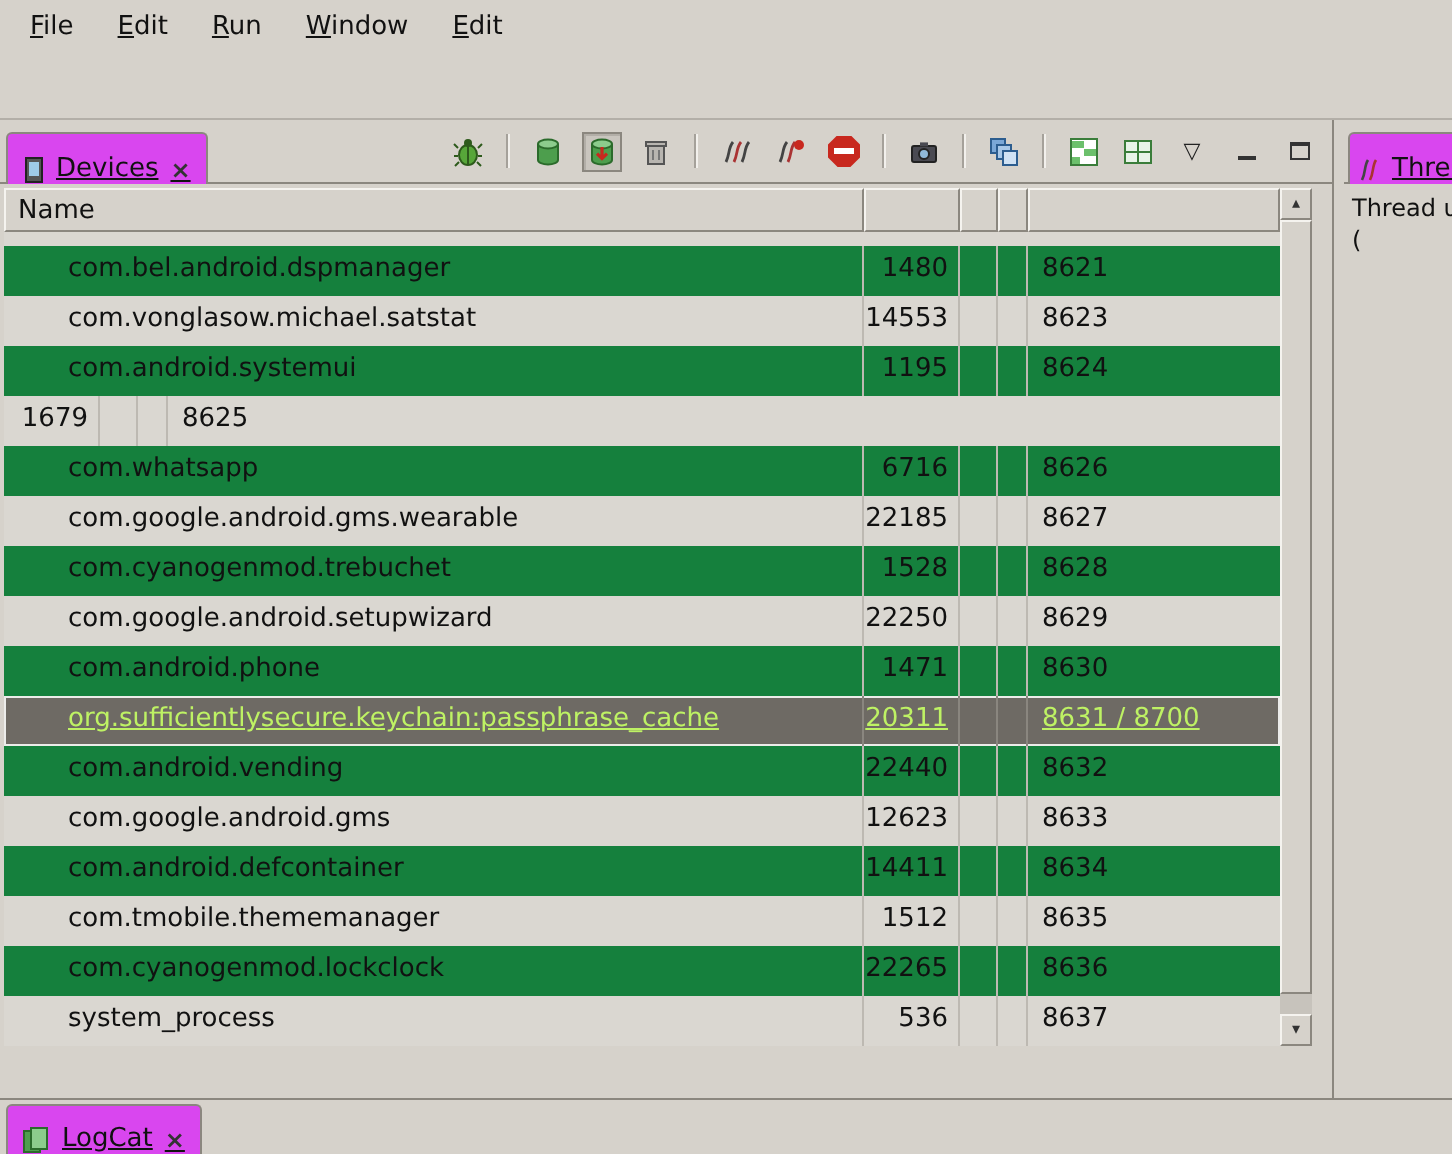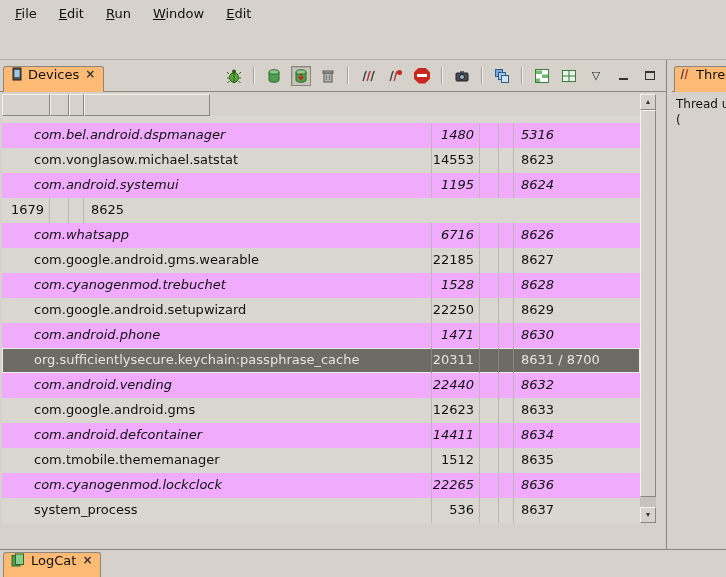--- a/index.html
+++ b/index.html
@@ -21,23 +21,23 @@
                    background:#d6d2cb; border-bottom:1px solid #b3afa8; }
 
   
   #main { position:absolute; left:0; top:60px; width:726px; height:489px; }
 
   #devices-panel { position:absolute; left:0; top:0; width:667px; height:489px;
                    background:#d6d2cb; border-right:1px solid #8b877f; }
 
   .tabbar { position:absolute; left:0; top:2px; width:100%; height:30px;
             border-bottom:1px solid #8b877f; display:flex; align-items:center; }
-  .tab { display:flex; align-items:flex-start; height:26px; margin-left:3px; padding:0 7px;
-         background:#fdba74; border:1px solid #8b877f; border-bottom:none;
-         border-radius:3px 3px 0 0; position:relative; top:2px; white-space:nowrap; }
+  .tab { display:flex; align-items:flex-end; height:26px; margin-left:3px; padding:0 7px;
+         background:#d946ef; border:1px solid #8b877f; border-bottom:none;
+         border-radius:3px 3px 0 0; position:relative; top:2px; white-space:nowrap;text-decoration:underline; }
   .tab .tab-label { margin:0 5px 0 5px; }
   .tab .tab-close { font-weight:bold; font-size:12px; color:#333; padding:0 1px; cursor:default; }
 
   
   .dev-toolbar { margin-left:auto; display:flex; align-items:center; gap:7px;
                  padding-right:6px; position:relative; top:-1px; }
   .tbtn { width:20px; height:20px; display:flex; align-items:center; justify-content:center;
           border:1px solid transparent; }
   .tbtn.pressed { background:#c9c5be; border:1px solid #8b877f;
                   box-shadow:inset 1px 1px 0 #b2aea7; }
@@ -52,30 +52,30 @@
   .thead { position:absolute; left:0; top:0; width:638px; height:22px; display:flex; }
   .hseg { height:22px; background:#d6d2cb; border-top:1px solid #f5f3ef; border-left:1px solid #f5f3ef;
           border-right:1px solid #8b877f; border-bottom:1px solid #8b877f;
           display:flex; align-items:center; padding-left:6px; overflow:hidden; }
   .hs-name { width:430px; } .hs-pid { width:48px; } .hs-a { width:19px; }
   .hs-b { width:15px; } .hs-port { width:126px; }
 
   .tbody { position:absolute; left:0; top:22px; width:638px; height:407px; overflow:hidden;
            background:#d9d6d0; }
   .trow { display:flex; width:638px; height:25px; line-height:24px; }
-  .trow.odd  { background:#f0abfc;font-style:italic; }
+  .trow.odd  { background:#15803d; }
   .trow.even { background:#dad7d1; }
   .trow.partial { height:7px; background:#dad7d1; }
   .cell { height:100%; overflow:hidden; white-space:nowrap; border-right:1px solid #bdb9b2; }
   .c-name { width:430px; padding-left:32px; }
   .c-pid  { width:48px;  text-align:right; padding-right:5px; }
   .c-a { width:19px; } .c-b { width:15px; }
   .c-port { width:126px; padding-left:7px; border-right:none; }
-  .trow.selected { background:#6e6a64; color:#e5e5e5;
-                   box-shadow:inset 0 0 0 1px #ececea; }
+  .trow.selected { background:#6e6a64; color:#bef264;
+                   box-shadow:inset 0 0 0 1px #ececea;text-decoration:underline; }
   .trow.selected .cell { border-right-color:#8a867f; }
   .trow.selected .c-port { border-right:none; }
 
   
   .vscroll { position:absolute; left:638px; top:0; width:16px; height:429px; background:#c7c3bc; }
   .sbtn { position:absolute; left:0; width:16px; height:16px; background:#d6d2cb;
           border:1px solid; border-color:#f5f3ef #8b877f #8b877f #f5f3ef;
           font-size:8px; color:#333; text-align:center; line-height:14px; }
   .vscroll .sb-up { top:0; }
   .vscroll .sb-down { bottom:0; }
@@ -220,34 +220,35 @@
               <span class="min-shape"></span>
             </span>
           <span class="tbtn">
               <span class="max-shape"></span>
             </span>
         </div>
       </div>
 
       <div class="table-wrap">
         <div class="thead">
+          <div class="hseg hs-name">Name</div>
           <div class="hseg hs-pid"></div>
           <div class="hseg hs-a"></div>
           <div class="hseg hs-b"></div>
           <div class="hseg hs-port"></div>
         </div>
 
         <div class="tbody" id="process-rows">
             <div class="trow partial"></div>
             <div class="trow odd">
               <div class="cell c-name">com.bel.android.dspmanager</div>
               <div class="cell c-pid">1480</div>
               <div class="cell c-a"></div>
               <div class="cell c-b"></div>
-              <div class="cell c-port">5316</div>
+              <div class="cell c-port">8621</div>
             </div>
             <div class="trow even">
               <div class="cell c-name">com.vonglasow.michael.satstat</div>
               <div class="cell c-pid">14553</div>
               <div class="cell c-a"></div>
               <div class="cell c-b"></div>
               <div class="cell c-port">8623</div>
             </div>
             <div class="trow odd">
               <div class="cell c-name">com.android.systemui</div>

